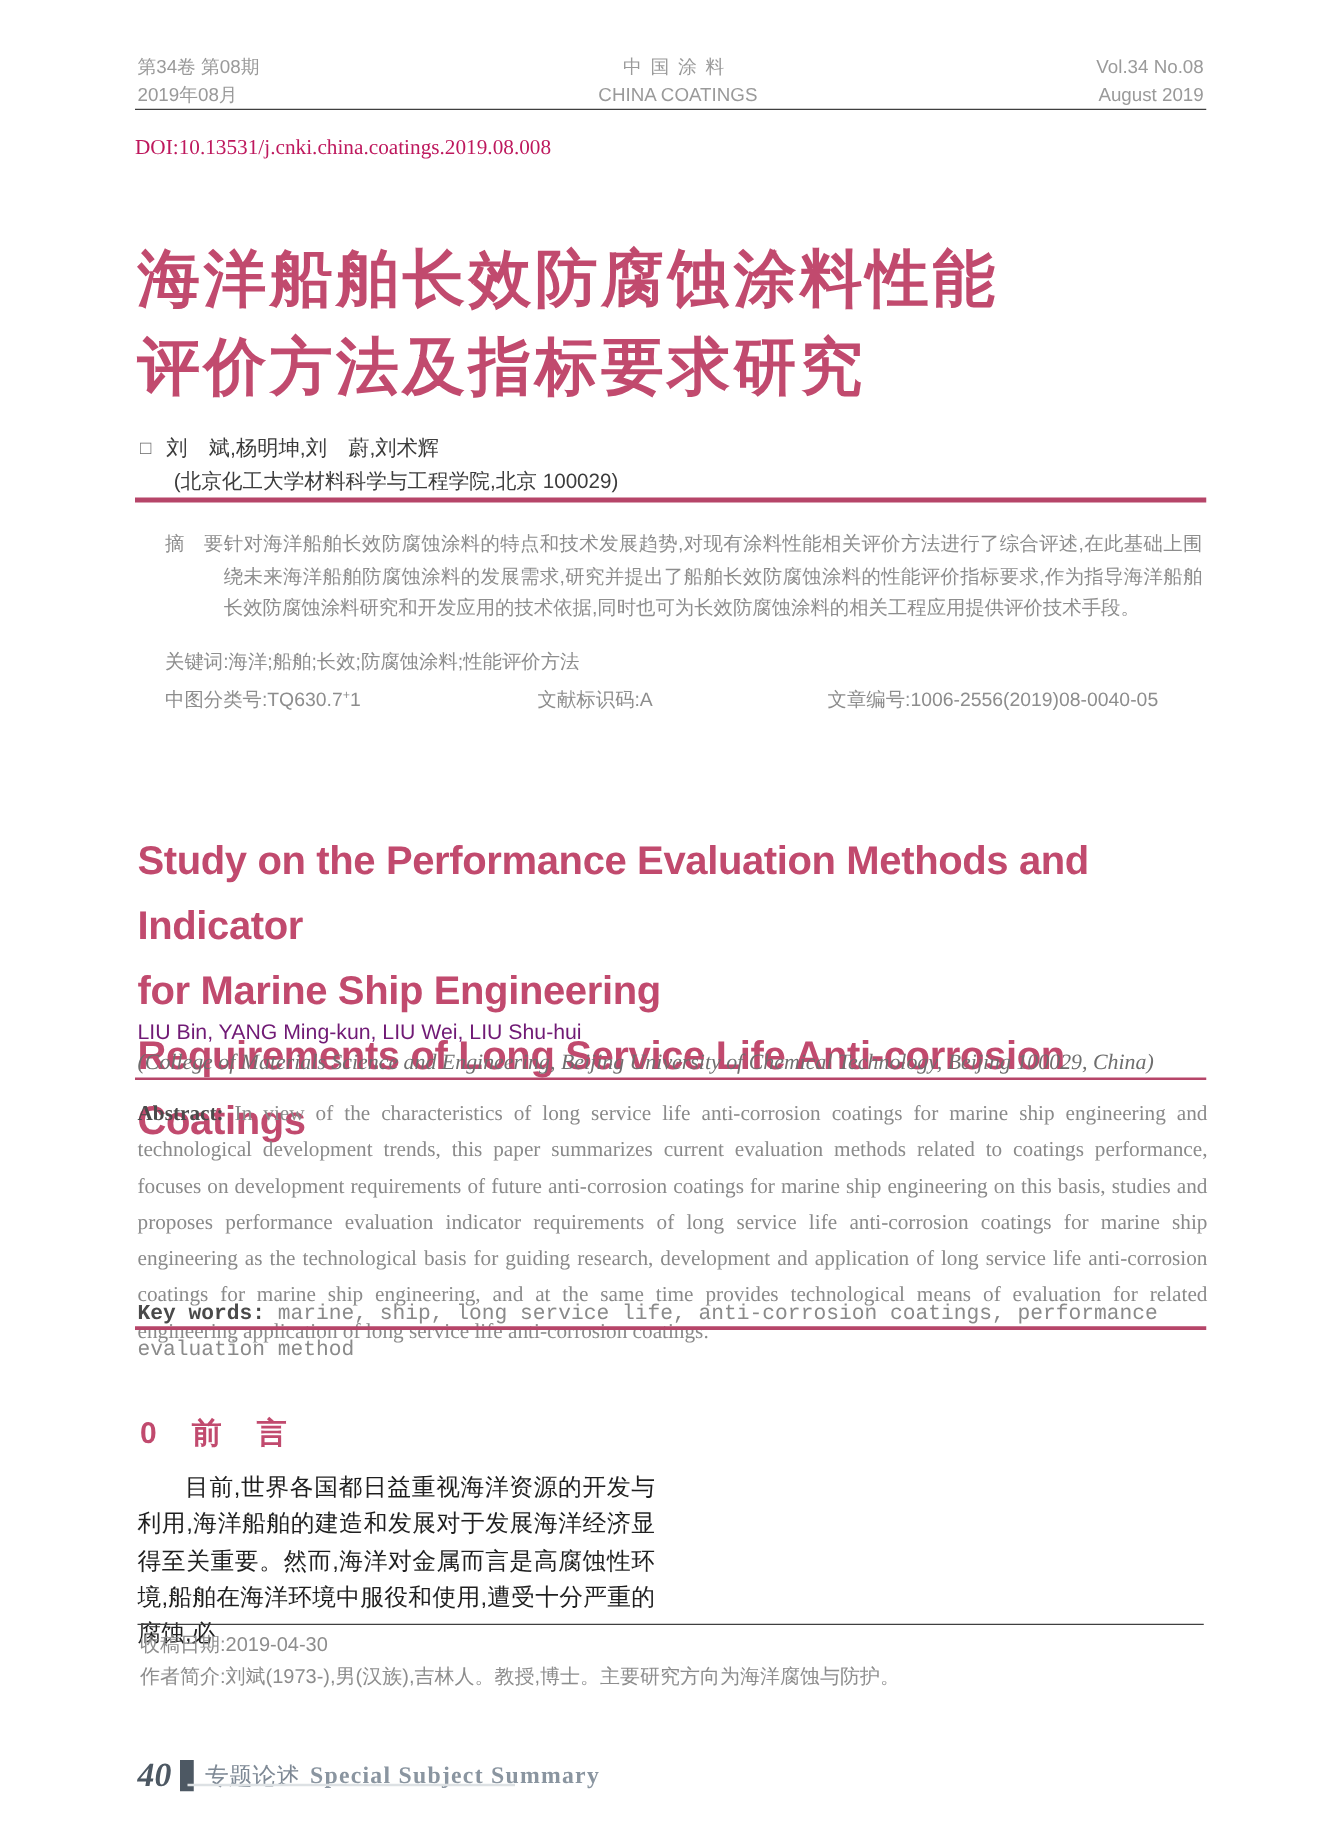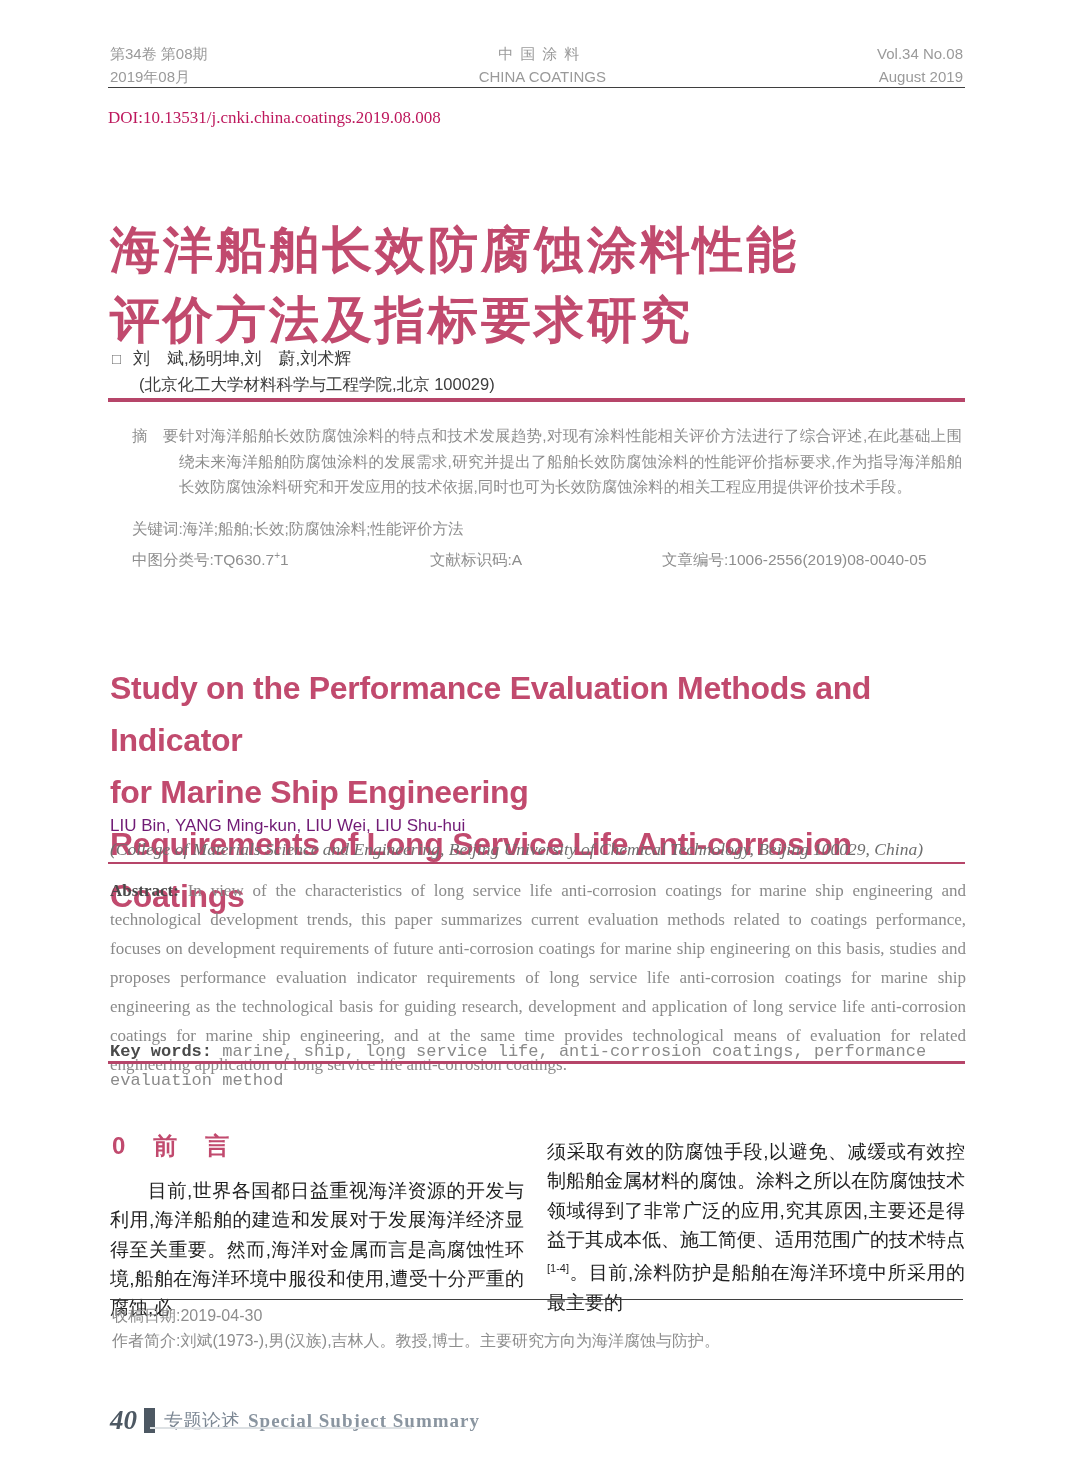--- a/index.html
+++ b/index.html
@@ -12,21 +12,21 @@
   
   .hdr-row{top:42px;left:110px;width:853px;display:flex;justify-content:space-between;
     color:#9a9a9a;font-size:15px;line-height:23px;}
   .hdr-center{text-align:center;}
   .hdr-center .cn{letter-spacing:7px;}
   .hdr-right{text-align:right;}
   .hdr-rule{top:87px;left:108px;width:857px;height:1px;background:#3f3f3f;}
   .doi{top:108px;left:108px;font-family:"Liberation Serif","DejaVu Serif",serif;
     font-size:17px;color:#be185d;}
   
-  .title-cn{top:215px;left:110px;color:#c14a6e;font-weight:bold;
+  .title-cn{top:188px;left:110px;color:#c14a6e;font-weight:bold;
     font-size:50px;line-height:70px;letter-spacing:3px;}
   .authors-cn{top:347px;left:112px;font-size:17px;color:#3c3c3c;display:flex;align-items:center;}
   .authors-cn .marker{color:#6a6a6a;font-size:15px;margin-right:12px;}
   .affil-cn{top:374px;left:139px;font-size:16.5px;color:#3c3c3c;}
   .rule-red-thick{top:398px;left:108px;width:857px;height:4px;background:#b64569;}
   
   .abstract-cn{top:423px;left:132px;width:830px;font-size:15.5px;line-height:25.5px;
     color:#8d8d8d;text-align:justify;padding-left:47px;box-sizing:border-box;}
   .abstract-cn .label{position:absolute;left:0;top:0;}
   .keywords-cn{top:519px;left:132px;font-size:15.5px;color:#8d8d8d;}
@@ -141,23 +141,20 @@
   <span class="label">Key words:</span><span> marine, ship, long service life, anti-corrosion coatings, performance evaluation method</span>
 </div>
 
 <div class="abs rule-red2"></div>
 
 <div class="abs body-row">
   <div class="col-left">
     <div class="sec-head">0　前　言</div>
     <p class="body-p indent">目前,世界各国都日益重视海洋资源的开发与利用,海洋船舶的建造和发展对于发展海洋经济显得至关重要。然而,海洋对金属而言是高腐蚀性环境,船舶在海洋环境中服役和使用,遭受十分严重的腐蚀,必</p>
   </div>
-  <div class="col-right">
-    <p class="body-p"><span>须采取有效的防腐蚀手段,以避免、减缓或有效控制船舶金属材料的腐蚀。涂料之所以在防腐蚀技术领域得到了非常广泛的应用,究其原因,主要还是得益于其成本低、施工简便、适用范围广的技术特点</span><sup>[1-4]</sup><span>。目前,涂料防护是船舶在海洋环境中所采用的最主要的</span></p>
-  </div>
 </div>
 
 <div class="abs fn-rule"></div>
 <div class="abs received">收稿日期:2019-04-30</div>
 <div class="abs bio">作者简介:刘斌(1973-),男(汉族),吉林人。教授,博士。主要研究方向为海洋腐蚀与防护。</div>
 
 <div class="abs footer">
   <span class="pg-num">40</span>
   <span class="pg-bar"></span>
   <span class="foot-cn">专题论述</span>

